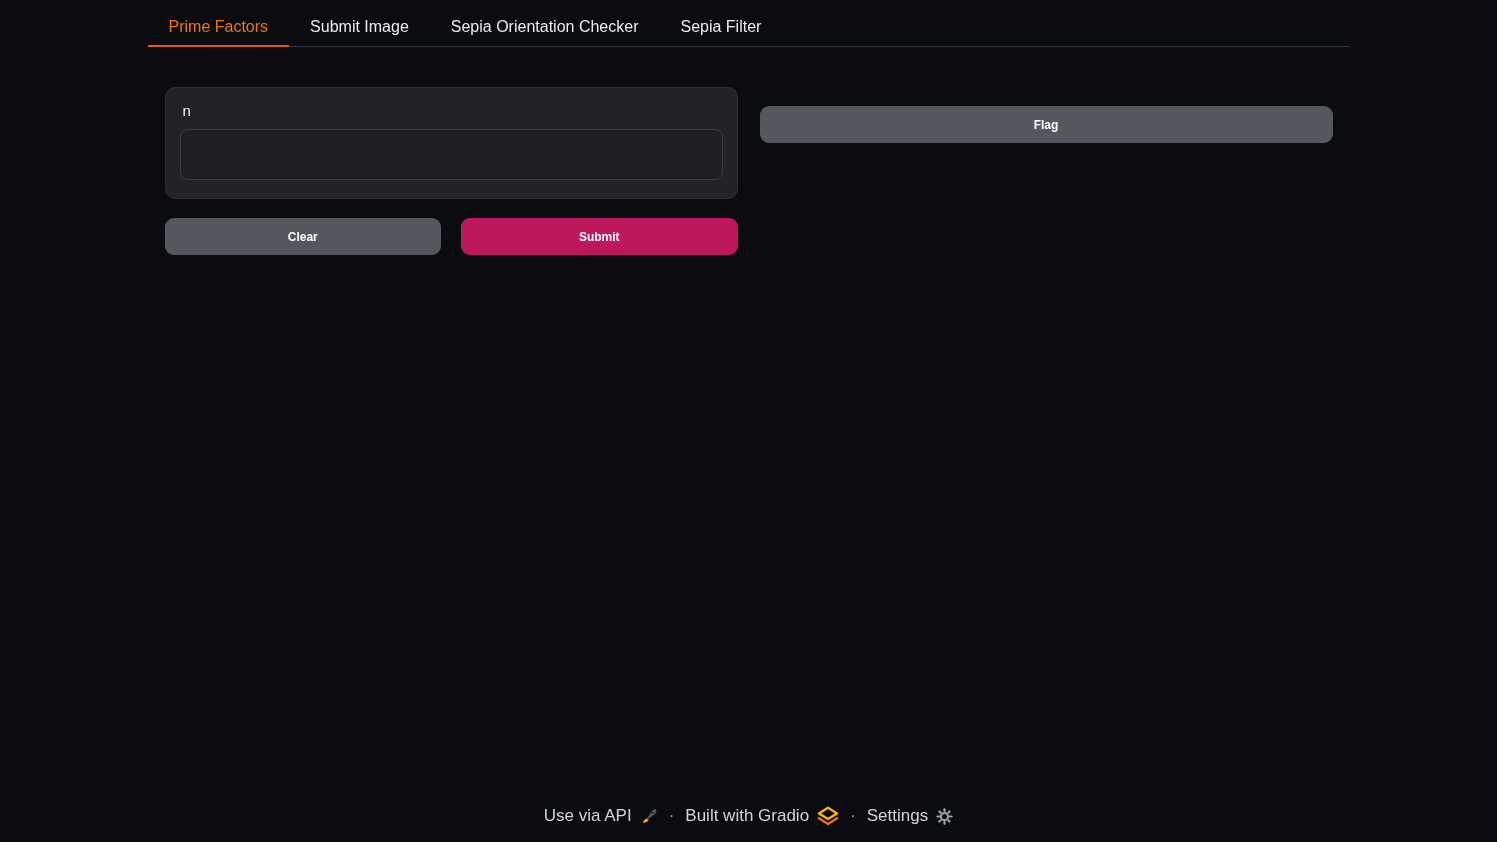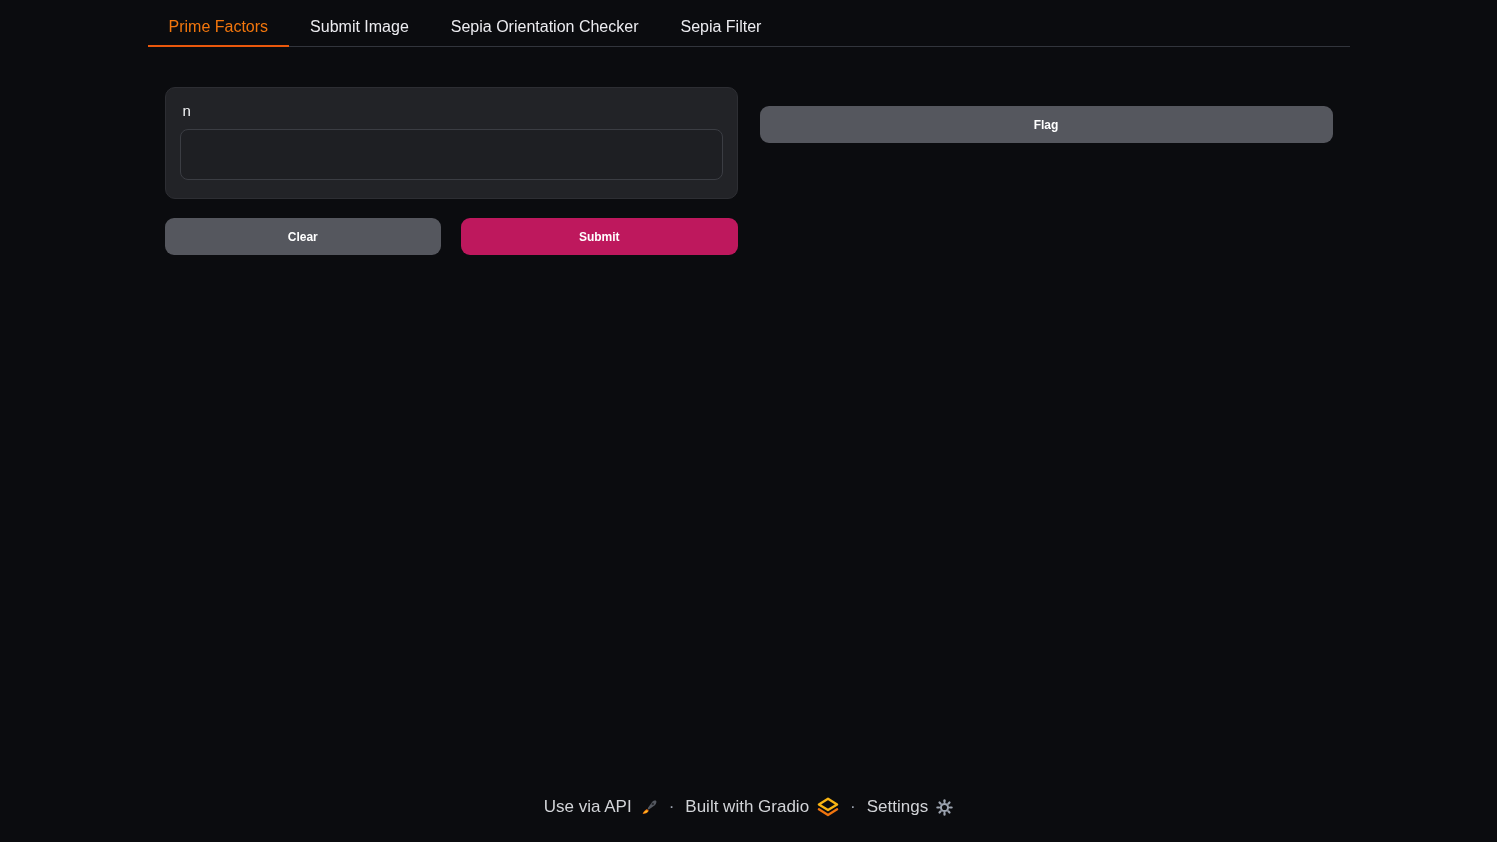--- a/index.html
+++ b/index.html
@@ -87,21 +87,21 @@
     color: #ffffff;
     cursor: pointer;
     font-family: "Liberation Sans", "DejaVu Sans", sans-serif;
   }
   .btn-gray { background: #55575e; }
   .btn-orange { background: #be185d; }
   
   .footer {
     position: absolute;
     left: 0; right: 0;
-    bottom: 25px;
+    bottom: 16px;
     display: flex;
     justify-content: center;
     align-items: center;
     gap: 11px;
     color: #d2d4d8;
     font-size: 17px;
   }
   .footer-link {
     display: flex;
     align-items: center;

